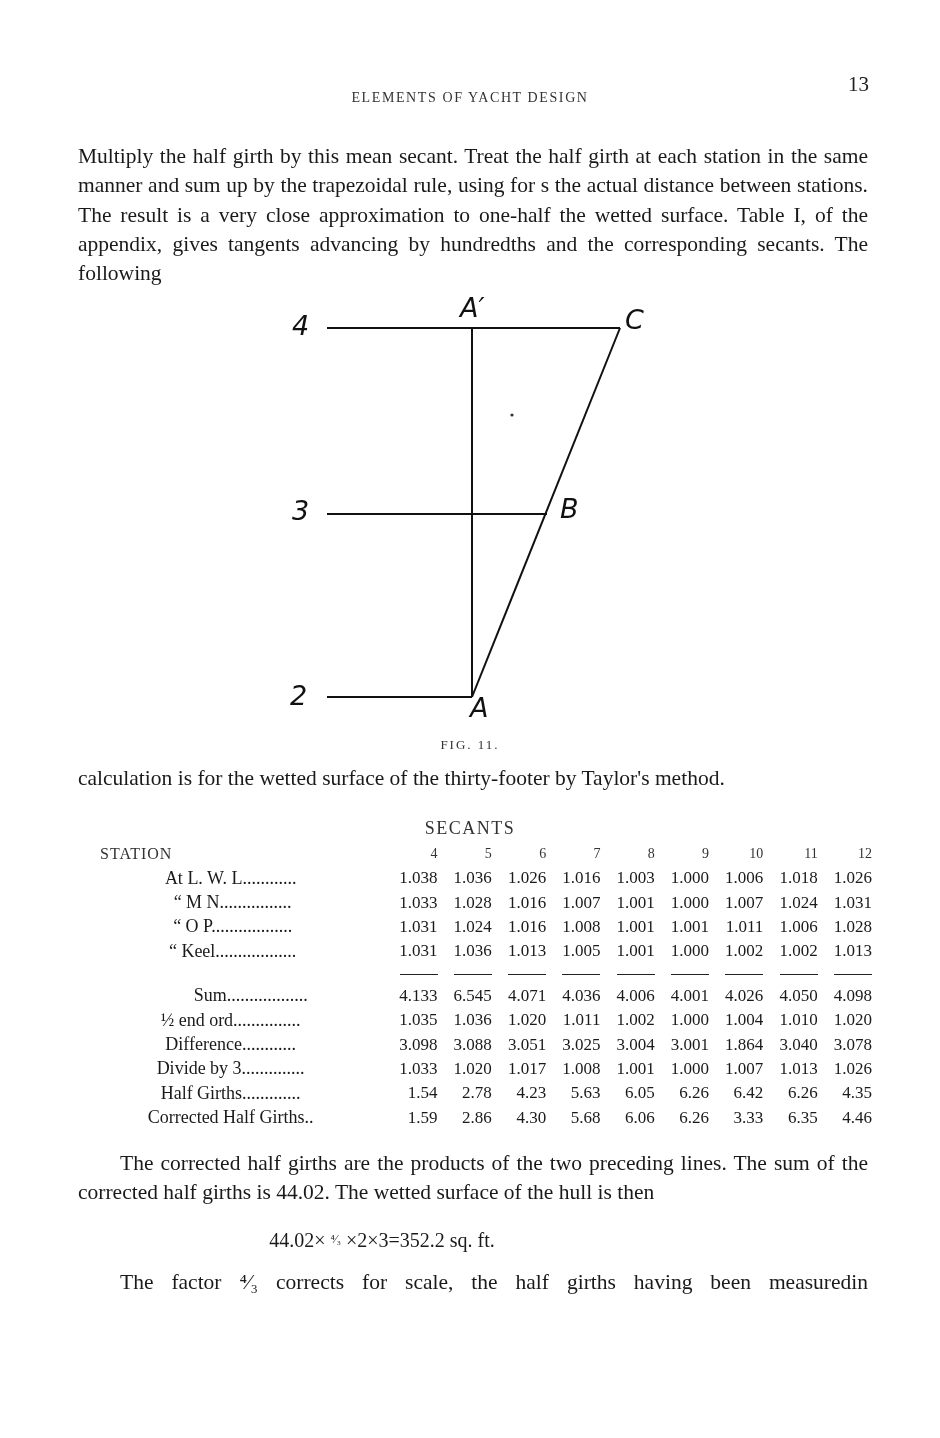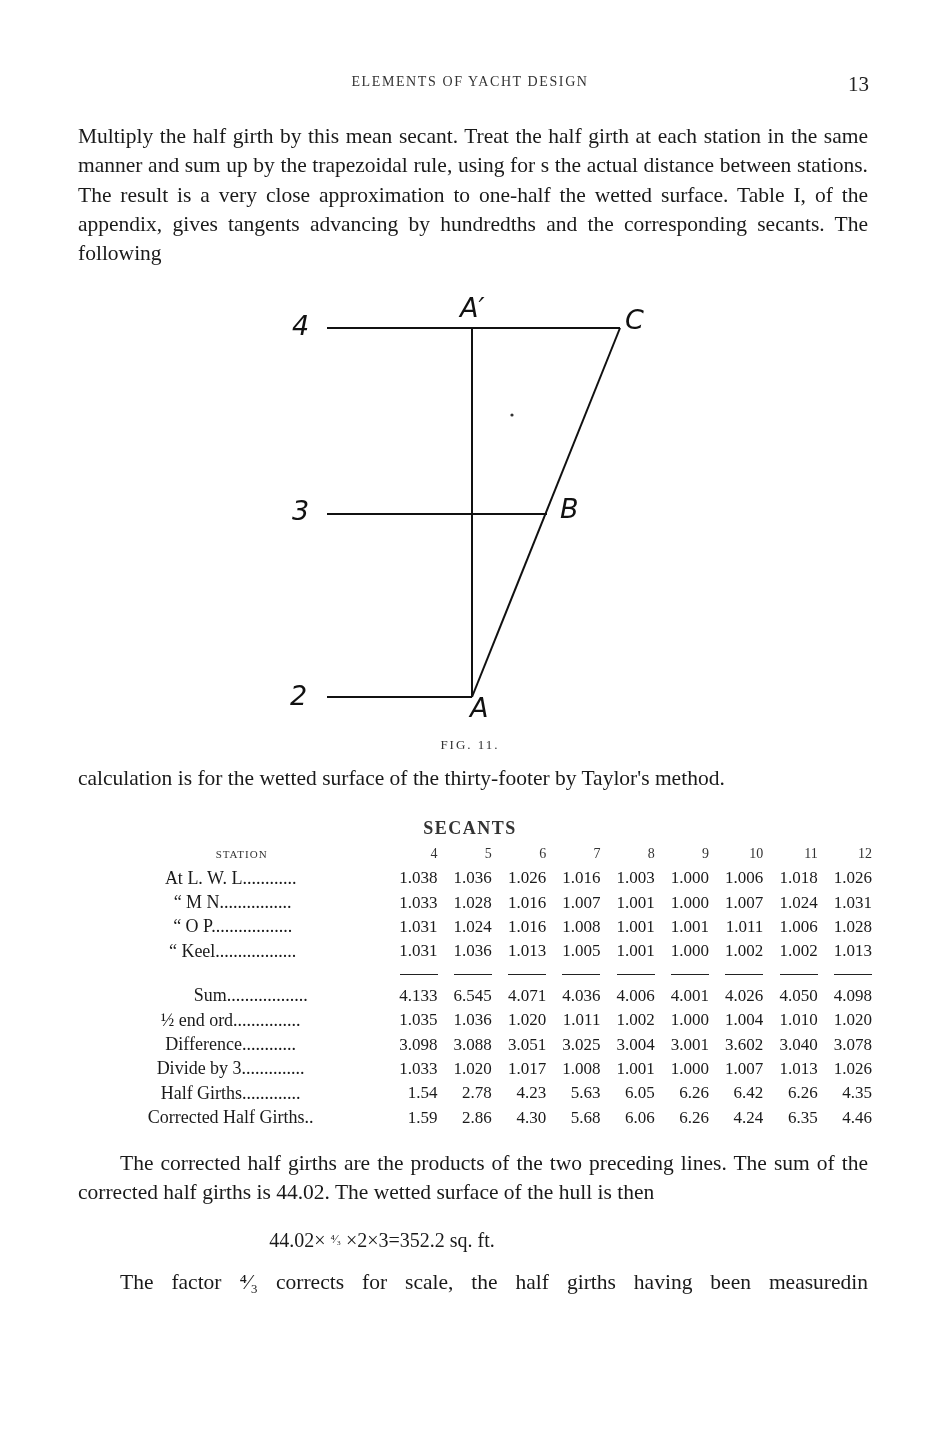--- a/index.html
+++ b/index.html
@@ -1,60 +1,60 @@
 <!DOCTYPE html>
 <html><head>
   <meta charset="utf-8">
   <style>
     html, body { margin: 0; padding: 0; background: #ffffff; }
     body {
       width: 940px; height: 1438px; position: relative; overflow: hidden;
       font-family: "Liberation Serif", "DejaVu Serif", serif; color: #1a1a1a;
     }
     .running-head {
-      position: absolute; top: 74px; left: 0; width: 940px; text-align: center;
+      position: absolute; top: 90px; left: 0; width: 940px; text-align: center;
       font-size: 14px; letter-spacing: 1.6px; color: #333;
     }
     .page-number { position: absolute; top: 72px; left: 848px; font-size: 21px; color: #222; }
     .para {
       position: absolute; left: 78px; width: 790px;
       font-size: 21.5px; line-height: 29.3px; text-align: justify; margin: 0;
     }
     .para.last-justify { text-align-last: justify; }
     .para.indent { text-indent: 42px; }
-    #p1 { top: 122px; }
+    #p1 { top: 142px; }
     #p2 { top: 764px; }
     #p3 { top: 1149px; }
     #p4 { top: 1268px; }
     .formula {
       position: absolute; top: 1229px; left: 0; width: 764px; text-align: center;
       font-size: 20px;
     }
     .frac { font-size: 12px; vertical-align: 4px; }
     .figure { position: absolute; left: 270px; top: 290px; width: 400px; height: 470px; }
     .figure svg { position: absolute; left: 0; top: 0; }
     .fig-label {
       position: absolute; font-family: "DejaVu Sans", sans-serif; font-style: italic;
       font-size: 27px; color: #111;
     }
     .fig-caption {
       position: absolute; top: 447px; left: 0; width: 400px; text-align: center;
       font-size: 13px; letter-spacing: 2px; color: #333;
     }
     .table-title {
       position: absolute; top: 818px; left: 0; width: 940px; text-align: center;
-      font-size: 18px; letter-spacing: 1.5px; color: #333; font-weight: bold;
+      font-size: 18px; letter-spacing: 1.5px; color: #333;
     }
     table.secants {
       position: absolute; left: 78px; top: 842px; width: 794px;
       border-collapse: collapse; font-size: 17px; color: #1a1a1a;
     }
     table.secants td, table.secants th { padding: 0; height: 24.4px; text-align: right; white-space: nowrap; font-weight: normal; }
     table.secants th { font-size: 14px; height: 24px; color: #333; }
-    table.secants th.station-head { text-align: center; font-size: 11px; letter-spacing: 1px; padding-left: 22px; }
+    table.secants th.station-head { text-align: left; font-size: 16px; letter-spacing: 1px; padding-left: 22px; }
     table.secants td.row-label { text-align: center; font-size: 18px; width: 280px; overflow: hidden; }
     table.secants td.row-label.sub { padding-left: 40px; }
     table.secants td.row-label.cont { padding-left: 4px; }
     table.secants tr.rule td { height: 14px; }
     table.secants tr.rule td .bar { display: inline-block; width: 38px; border-top: 1.5px solid #222; vertical-align: middle; }
     .num { width: 56px; }
   </style>
 </head>
 <body>
 
@@ -187,21 +187,21 @@
     <td>1.020</td>
   </tr>
   <tr>
     <td class="row-label">Difference............</td>
     <td>3.098</td>
     <td>3.088</td>
     <td>3.051</td>
     <td>3.025</td>
     <td>3.004</td>
     <td>3.001</td>
-    <td>3.602</td>
+    <td>1.864</td>
     <td>3.040</td>
     <td>3.078</td>
   </tr>
   <tr>
     <td class="row-label">Divide by 3..............</td>
     <td>1.033</td>
     <td>1.020</td>
     <td>1.017</td>
     <td>1.008</td>
     <td>1.001</td>
@@ -223,21 +223,21 @@
     <td>4.35</td>
   </tr>
   <tr>
     <td class="row-label">Corrected  Half  Girths..</td>
     <td>1.59</td>
     <td>2.86</td>
     <td>4.30</td>
     <td>5.68</td>
     <td>6.06</td>
     <td>6.26</td>
-    <td>4.24</td>
+    <td>3.33</td>
     <td>6.35</td>
     <td>4.46</td>
   </tr>
 </tbody>
   </table>
 
 <p id="p3" class="para indent">The corrected half girths are the products of the two preceding lines. The sum of the corrected half girths is 44.02. The wetted surface of the hull is then</p>
 
 <div class="formula">
   <span>44.02×</span>

